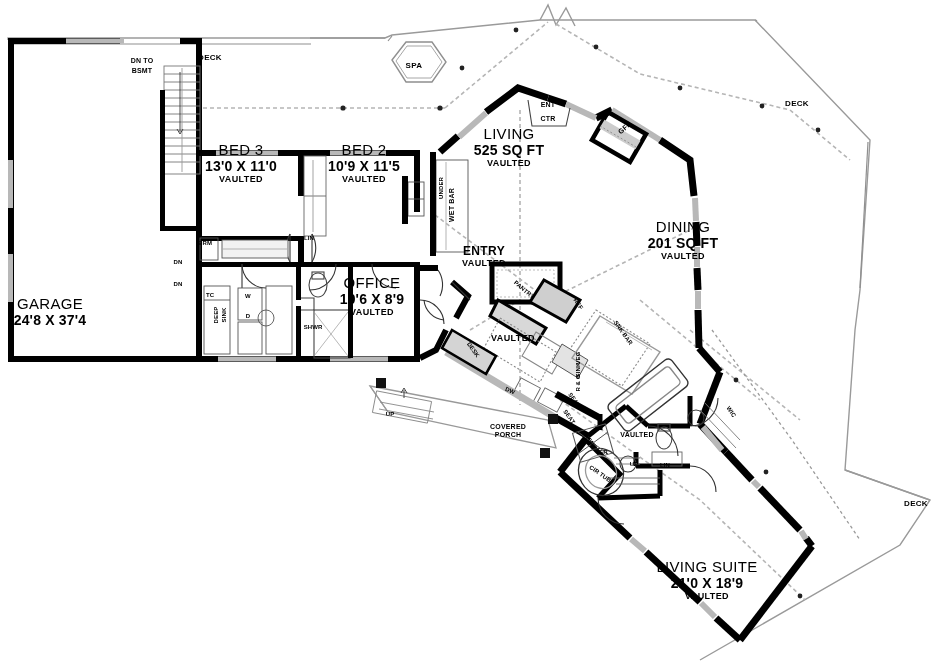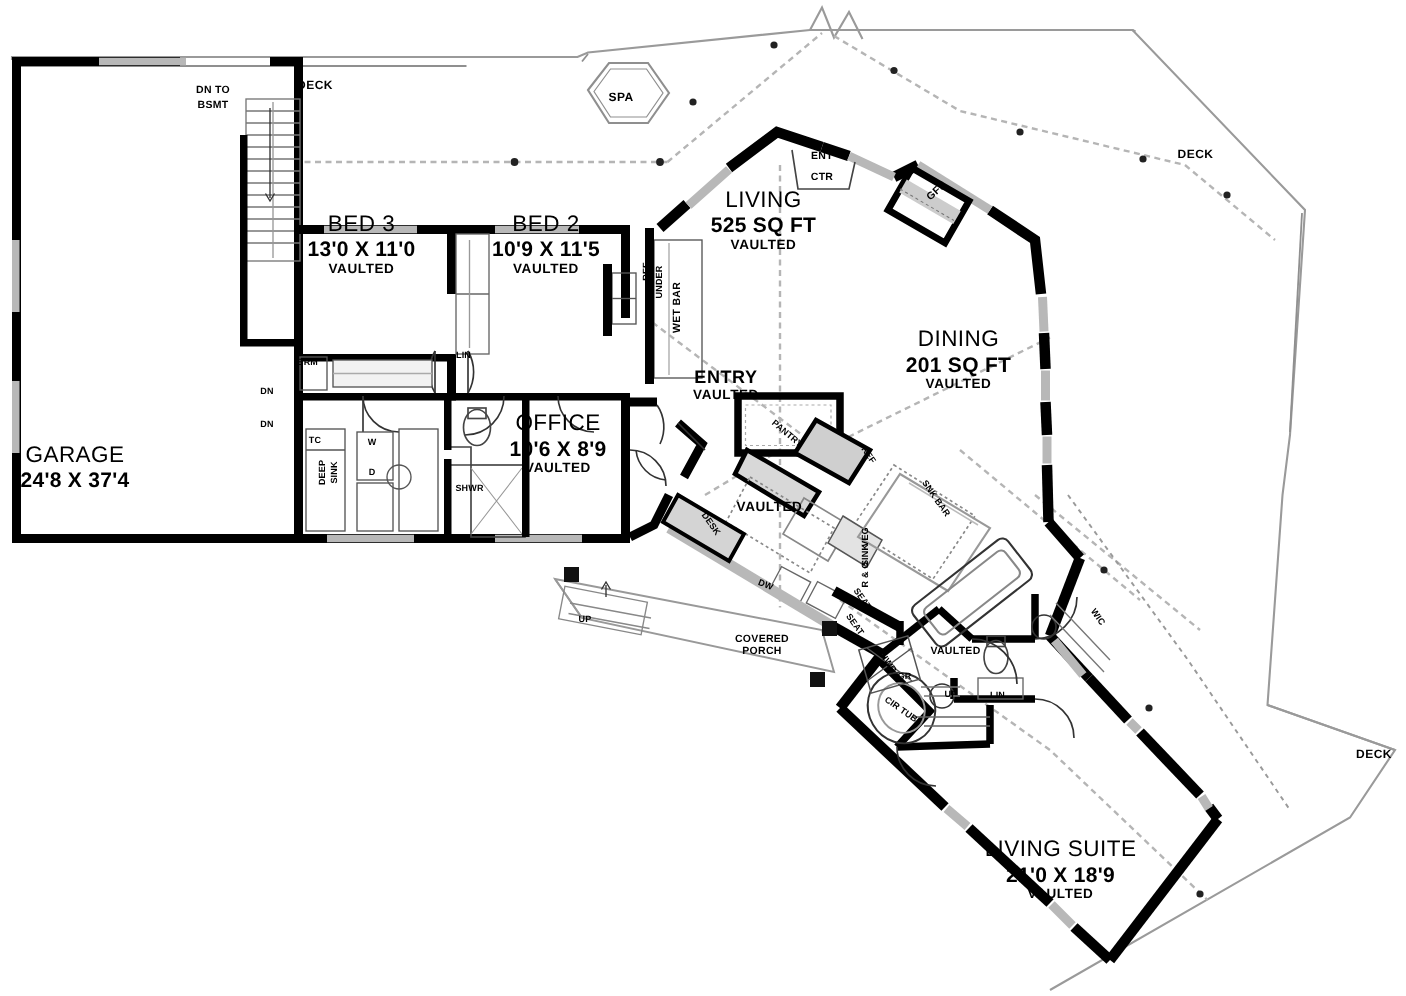--- a/index.html
+++ b/index.html
@@ -358,21 +358,21 @@
 <div class="lbl" style="left:372px;top:296px">
   <div class="room-name">OFFICE</div>
   <div class="room-dim">10'6 X 8'9</div>
   <div class="room-sub">VAULTED</div>
 </div>
 <div class="lbl" style="left:509px;top:147px">
   <div class="room-name">LIVING</div>
   <div class="room-dim">525 SQ FT</div>
   <div class="room-sub">VAULTED</div>
 </div>
-<div class="lbl" style="left:639px;top:240px">
+<div class="lbl" style="left:683px;top:240px">
   <div class="room-name">DINING</div>
   <div class="room-dim">201 SQ FT</div>
   <div class="room-sub">VAULTED</div>
 </div>
 <div class="lbl" style="left:707px;top:580px">
   <div class="room-name">LIVING SUITE</div>
   <div class="room-dim">21'0 X 18'9</div>
   <div class="room-sub">VAULTED</div>
 </div>
 

